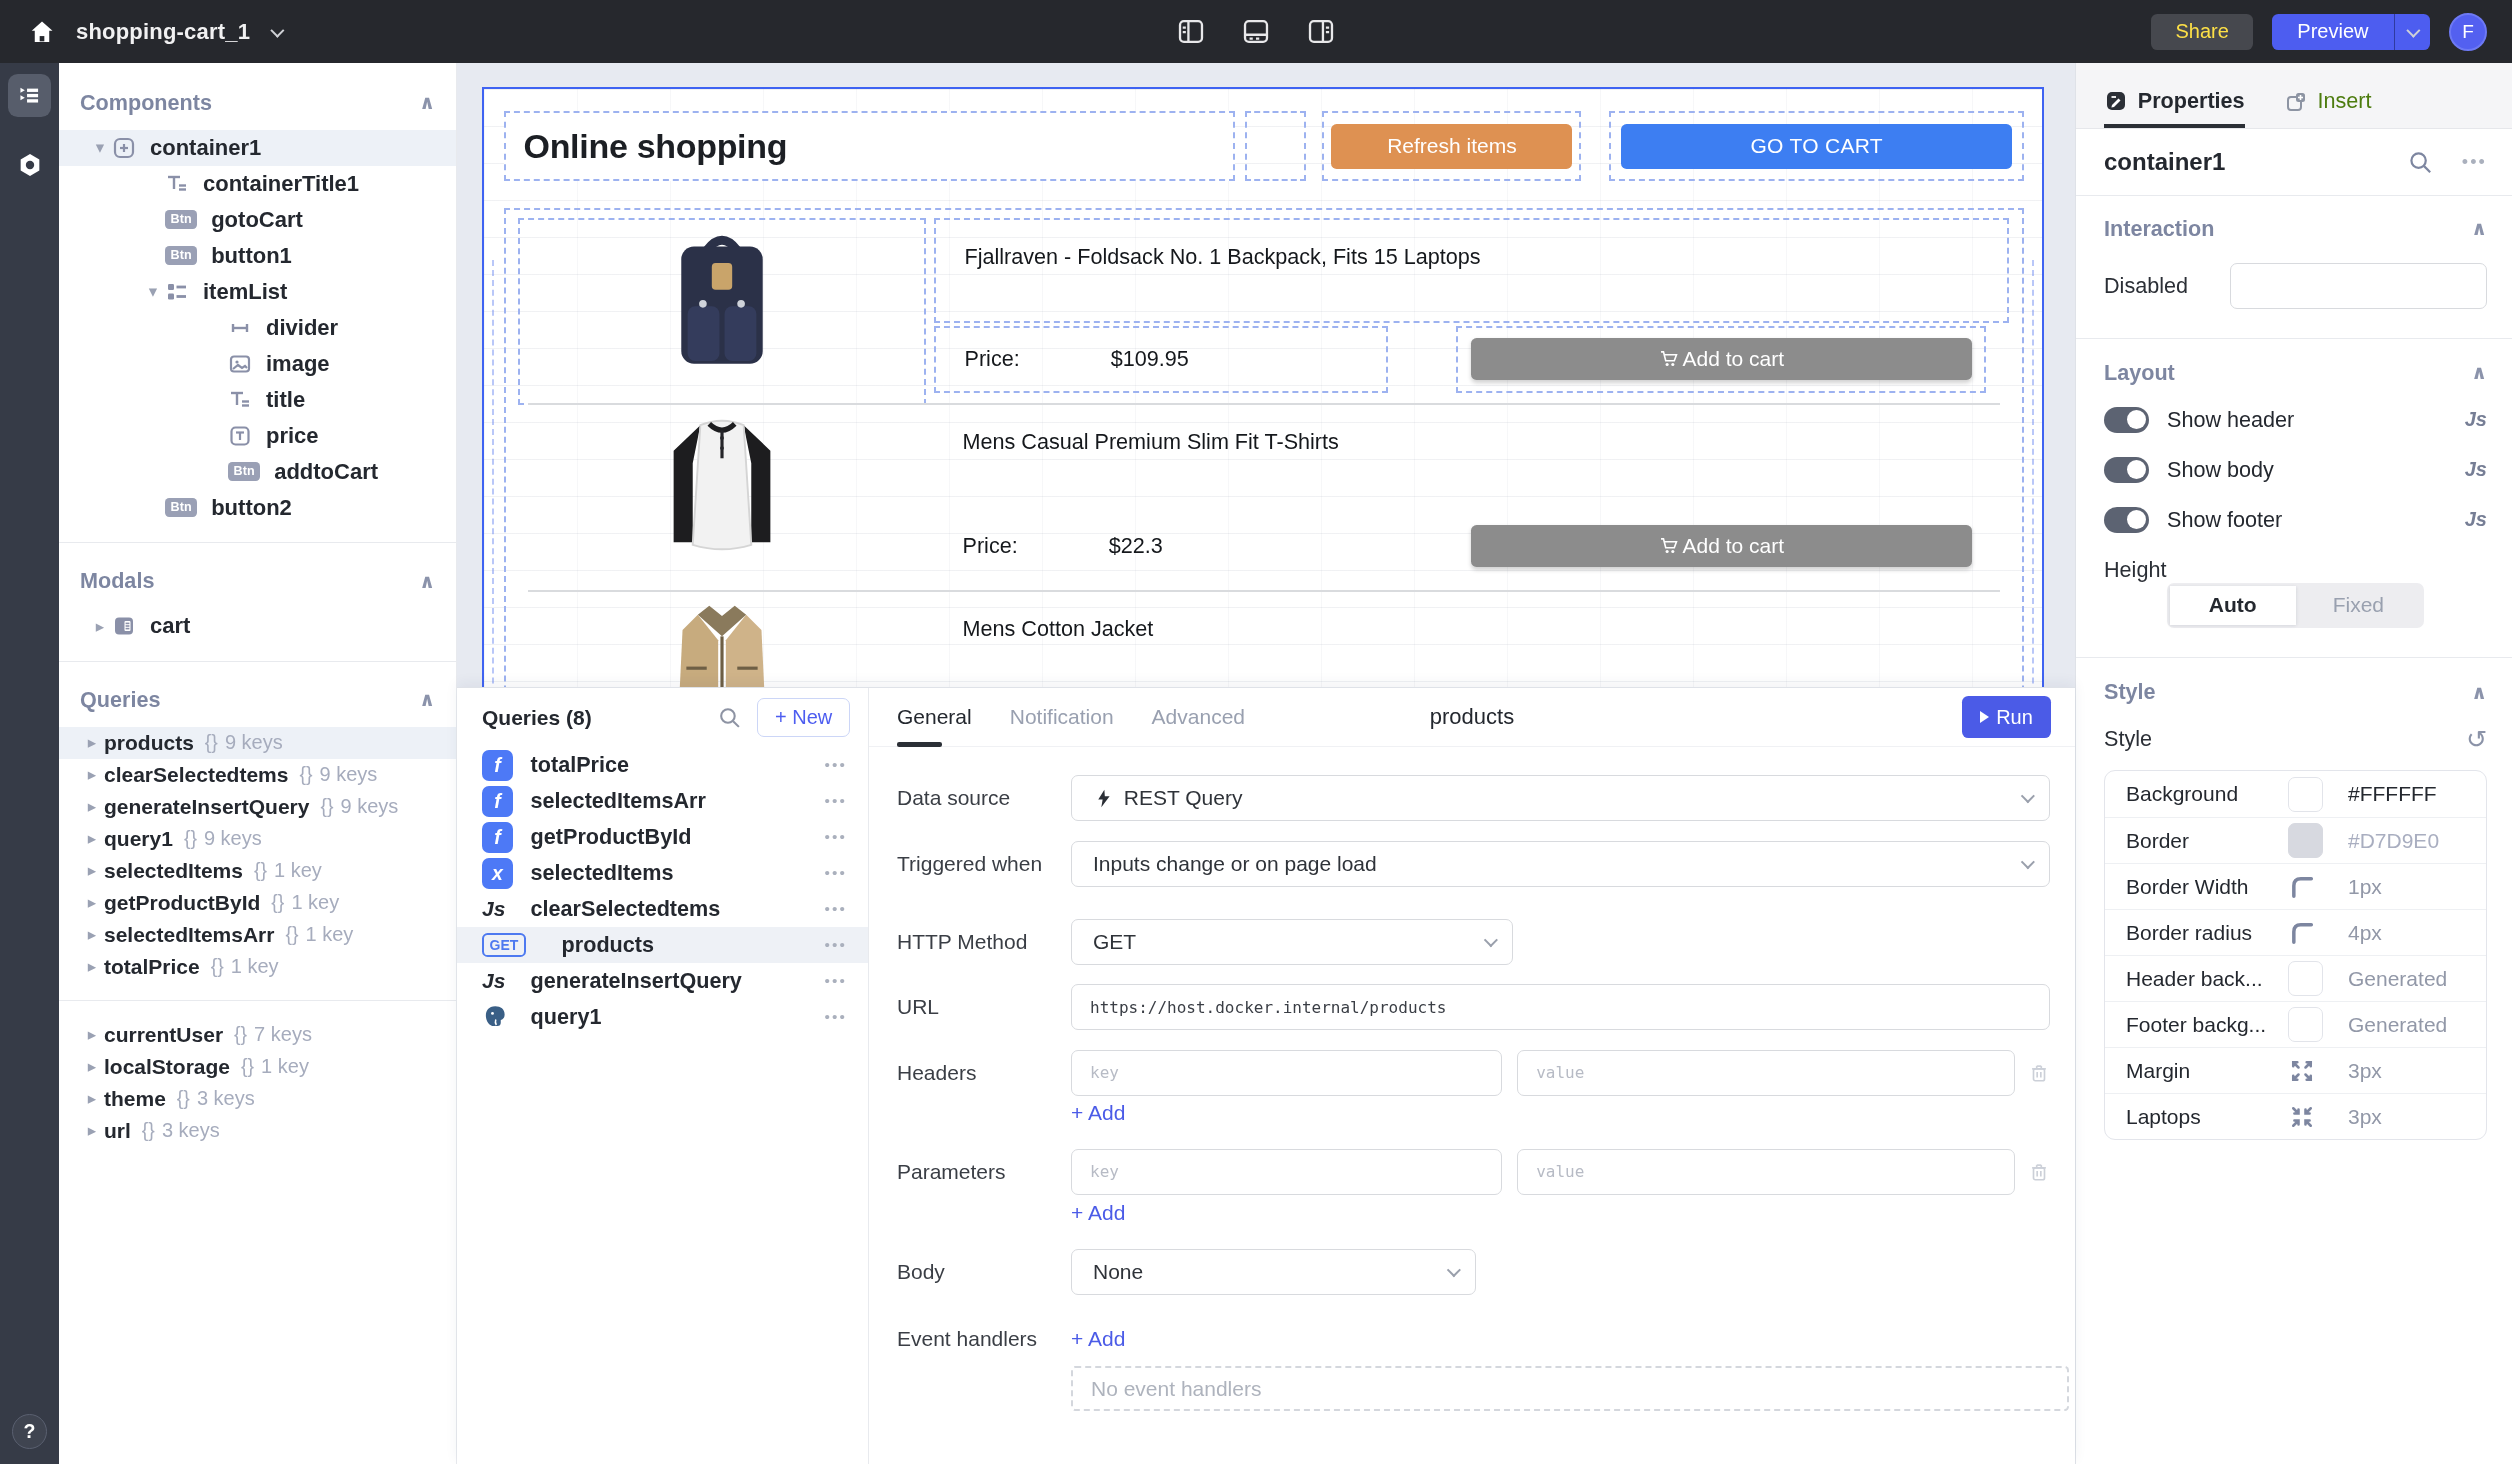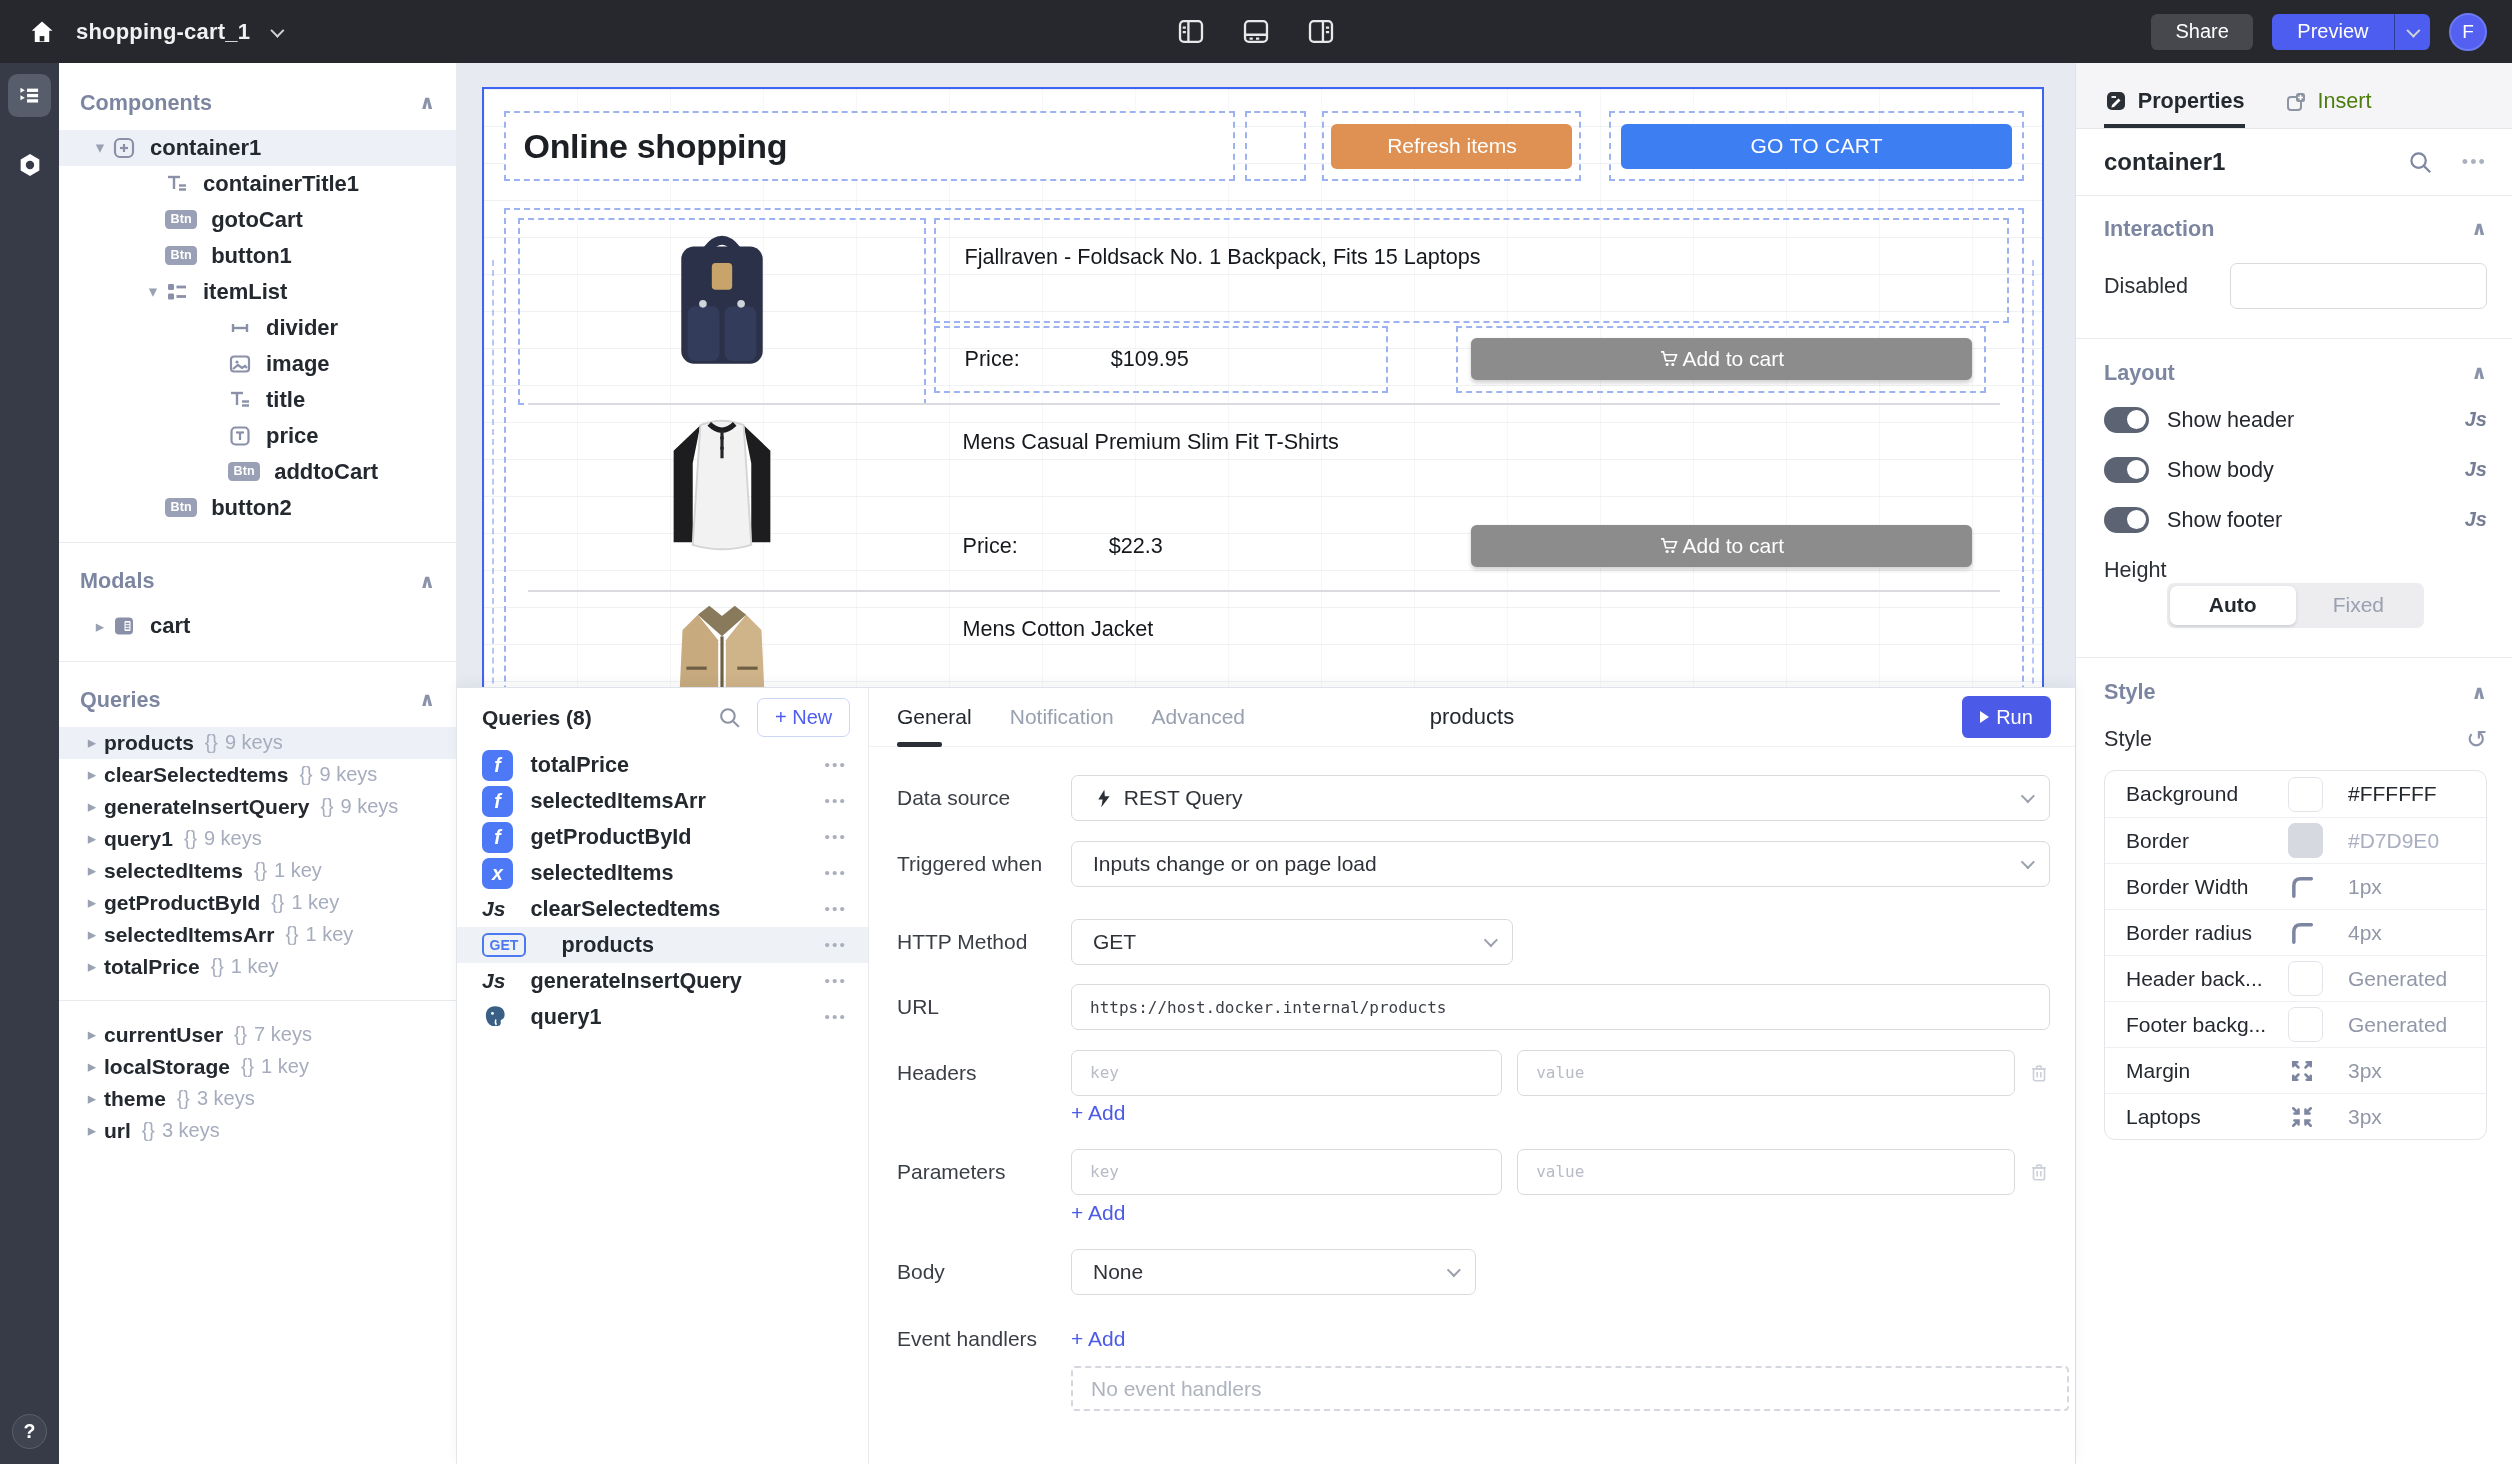--- a/index.html
+++ b/index.html
@@ -11,21 +11,21 @@
   }
 
   
   .topbar{ height:63px; background:#26282d; display:flex; align-items:center; padding:0 25px; position:relative; color:#f1f1f2;}
   .tb-left{ display:flex; align-items:center; gap:18px;}
   .tb-center{ position:absolute; left:50%; transform:translateX(-50%); display:flex; gap:32px; align-items:center;}
   .tb-right{ margin-left:auto; display:flex; align-items:center; gap:19.5px;}
   .app-name{ font-size:22px; font-weight:600; letter-spacing:0.2px;}
   .tb-chev{ width:9.8px; height:9.8px; border-right:2.1px solid #cfd1d6; border-bottom:2.1px solid #cfd1d6; transform:rotate(45deg) translateY(-2.1px); margin-left:2.8px;}
   .tb-icon{ width:33px; height:33px; display:flex; align-items:center; justify-content:center; cursor:pointer;}
-  .btn-share{ background:#46484e; color:#ffffff; font-size:20px; border:none; border-radius:6.3px; padding:0 24px; height:36px; cursor:pointer;}
+  .btn-share{ background:#46484e; color:#fde047; font-size:20px; border:none; border-radius:6.3px; padding:0 24px; height:36px; cursor:pointer;}
   .btn-preview{ display:flex; height:36px; border-radius:6.3px; overflow:hidden; cursor:pointer;}
   .btn-preview .pmain{ background:var(--accent); color:#fff; font-size:20px; border:none; padding:0 25px; cursor:pointer;}
   .btn-preview .pdrop{ background:var(--accent); border:none; border-left:1.4px solid rgba(10,15,60,.45); width:36px; display:flex; align-items:center; justify-content:center; cursor:pointer;}
   .btn-preview .pdrop .tb-chev{ margin:0;}
   .avatar{ width:38px; height:38px; border-radius:50%; background:#5360f0; border:2.1px solid #6d79f4; color:#fff; font-size:19px; display:flex; align-items:center; justify-content:center;}
 
   .shell{ display:flex; height:1401px;}
 
   
   .rail{ width:59px; background:#363b47; display:flex; flex-direction:column; align-items:center; padding:11px 0; position:relative;}
@@ -144,21 +144,21 @@
   .pr-row{ display:flex; align-items:center; margin-bottom:21px;}
   .pr-label{ font-size:21.6px; color:#2b2f36; margin-right:auto;}
   .pr-input{ width:257px; height:46px; border:1.4px solid var(--field); border-radius:7px; outline:none; font-size:20px; padding:0 14px;}
   .pr-div{ border-top:0.7px solid var(--line); margin:2.8px 0 1.4px 0;}
   .toggle-row{ display:flex; align-items:center; margin-bottom:24px;}
   .toggle{ width:45px; height:26px; border-radius:14px; background:#5c6372; position:relative; flex:none; margin-right:18px; cursor:pointer;}
   .toggle::after{ content:""; position:absolute; right:3.5px; top:3.5px; width:19px; height:19px; border-radius:50%; background:#fff;}
   .tg-label{ font-size:21.6px; color:#24282f; margin-right:auto;}
   .js-tag{ font-size:20px; font-weight:bold; font-style:italic; color:#767e95;}
   .seg{ width:257px; height:45px; background:#ededf0; border-radius:7px; display:flex; padding:2.8px;}
-  .seg .opt{ flex:1; border:none; border-radius:7px; font-size:21px; cursor:pointer; background:transparent; color:#99a0af;}
+  .seg .opt{ flex:1; border:none; border-radius:0; font-size:21px; cursor:pointer; background:transparent; color:#99a0af;}
   .seg .opt.active{ background:#fff; color:#24282f; font-weight:bold; box-shadow:0 1.4px 3.5px rgba(30,40,70,.15);}
   .style-sub{ display:flex; align-items:center; margin-bottom:18px;}
   .undo{ margin-left:auto; color:#8b93a8; font-size:25px; cursor:pointer; line-height:1;}
   .undo::before{ content:"\21BA";}
   .style-card{ border:1.4px solid #e3e5eb; border-radius:11px; overflow:hidden;}
   .sc-row{ display:flex; align-items:center; height:46px; padding:0 18px 0 21px; border-top:0.7px solid #eef0f3;}
   .sc-row:first-child{ border-top:none;}
   .sc-label{ width:162px; flex:none; font-size:21px; color:#24282f; white-space:nowrap; overflow:hidden;}
   .sc-ctl{ width:60px; flex:none; display:flex; align-items:center;}
   .swatch{ width:35px; height:35px; border-radius:7px; border:1.4px solid #e2e4ea;}

